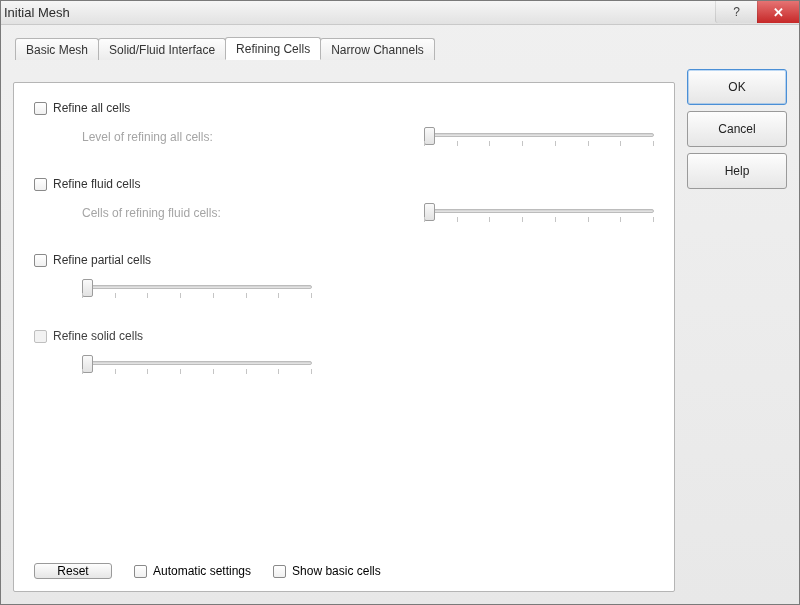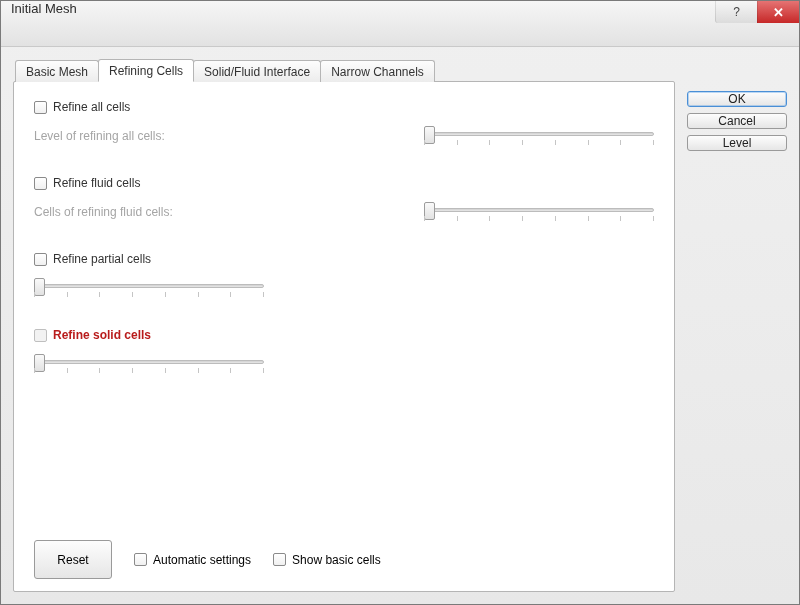--- a/index.html
+++ b/index.html
@@ -14,26 +14,26 @@
     .window {
       width: 800px;
       height: 605px;
       background: linear-gradient(#f0f0f0,#e8e8e8);
       border: 1px solid #7a7a7a;
       box-shadow: 0 4px 18px rgba(0,0,0,0.3);
       display: flex;
       flex-direction: column;
     }
     .titlebar {
-      height: 46px;
+      height: 24px;
       background: linear-gradient(#f6f6f6,#e2e2e2);
       border-bottom: 1px solid #c9c9c9;
       display: flex;
-      align-items: flex-start;
-      padding-left: 10px;
+      align-items: center;
+      padding-left: 3px;
       position: relative;
     }
     .titlebar .title {
       color: #2b2b2b;
       font-size: 13px;
     }
     .titlebar .controls {
       position: absolute;
       right: 0;
       top: 0;
@@ -64,30 +64,31 @@
     .client {
       flex: 1;
       display: flex;
       padding: 10px 12px 12px 12px;
       gap: 12px;
     }
     .left {
       flex: 1;
       display: flex;
       flex-direction: column;
+      gap: 23px;
     }
     .right {
       width: 100px;
       display: flex;
       flex-direction: column;
       gap: 6px;
       padding-top: 34px;
     }
     .side-btn {
-      height: 16px;
+      height: 36px;
       background: linear-gradient(#fdfdfd,#e6e6e6);
       border: 1px solid #9a9a9a;
       border-radius: 3px;
       font-size: 12px;
       color: #222;
       cursor: pointer;
     }
     .side-btn.primary {
       border: 1px solid #4a8fd6;
       box-shadow: 0 0 0 1px rgba(90,160,230,0.4) inset;
@@ -142,26 +143,27 @@
     .chk {
       width: 13px;
       height: 13px;
       border: 1px solid #8a8a8a;
       background: linear-gradient(#fff,#f0f0f0);
       border-radius: 2px;
       display: inline-block;
     }
     .chk.disabled { border-color:#bfbfbf; background:#f2f2f2; }
     .opt-label { color:#333; }
-    .opt-label.disabled { color:#b91c1c;font-weight:bold; }
+    .opt-label.disabled { color:#404040; }
     .opt-row2 {
       display: flex;
       align-items: center;
       justify-content: space-between;
       gap: 20px;
+      margin-left: 48px;
     }
     .level-label {
       color:#a5a5a5;
       font-size: 12px;
       white-space: nowrap;
     }
     .slider {
       position: relative;
       width: 230px;
       height: 24px;
@@ -200,21 +202,21 @@
     }
     .bottombar {
       margin-top: auto;
       display: flex;
       align-items: center;
       gap: 22px;
       padding-top: 6px;
     }
     .reset-btn {
       width: 78px;
-      height: 39px;
+      height: 16px;
       background: linear-gradient(#fdfdfd,#e6e6e6);
       border: 1px solid #9a9a9a;
       border-radius: 3px;
       font-size: 12px;
       cursor: pointer;
       display:flex;align-items:center;justify-content:center;
     }
     .chk-wrap { display:flex; align-items:center; gap:6px; cursor:pointer;}
   </style>
 </head>
@@ -230,22 +232,22 @@
       <div class="tb-btn tb-close">
         <span>✕</span>
       </div>
     </div>
   </div>
 
   <div class="client">
     <div class="left">
       <div class="tabbar">
         <div class="tab">Basic Mesh</div>
+        <div class="tab">Solid/Fluid Interface</div>
         <div class="tab active">Refining Cells</div>
-        <div class="tab">Solid/Fluid Interface</div>
         <div class="tab">Narrow Channels</div>
       </div>
 
       <div class="tabpanel">
 
         <div class="opt-group">
           <div class="opt-row1">
             <span class="chk"></span>
             <span class="opt-label">Refine all cells</span>
           </div>
@@ -350,16 +352,16 @@
             <span class="chk"></span>
             <span>Show basic cells</span>
           </div>
         </div>
       </div>
     </div>
 
     <div class="right">
       <button class="side-btn primary">OK</button>
       <button class="side-btn">Cancel</button>
-      <button class="side-btn">Level</button>
+      <button class="side-btn">Help</button>
     </div>
   </div>
 </div>
 
 </body></html>

